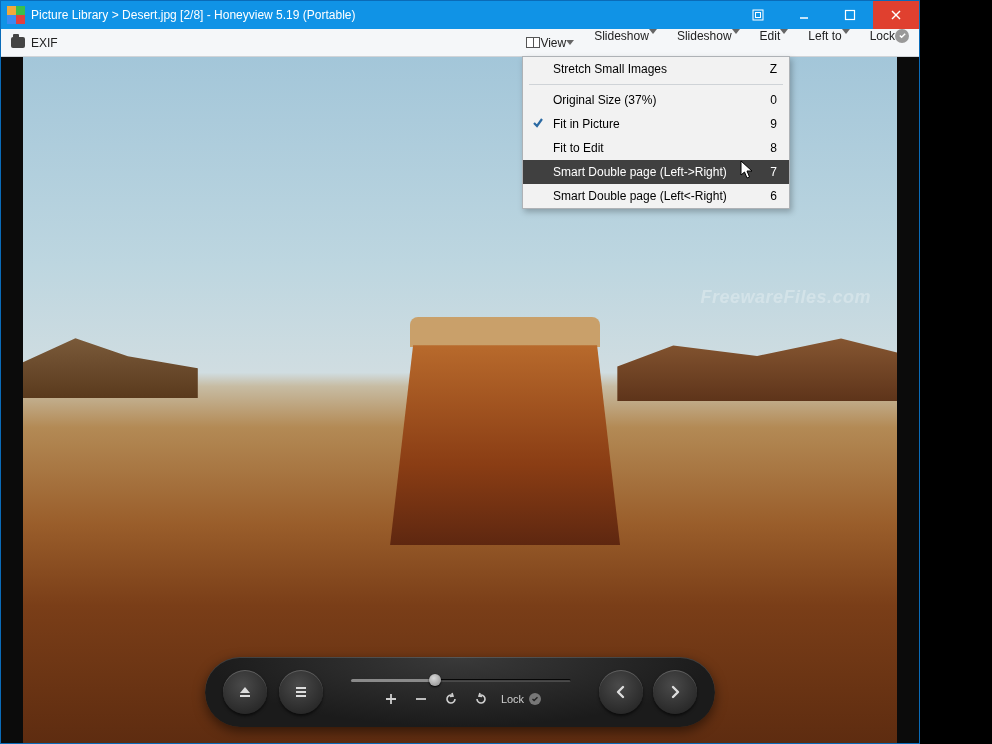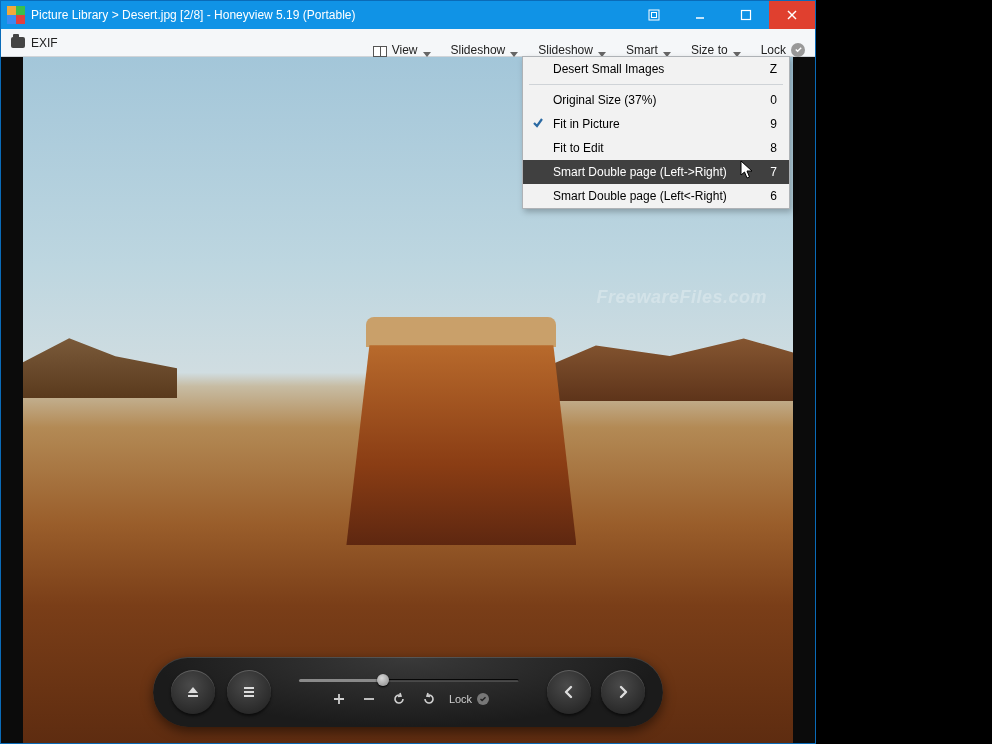--- a/index.html
+++ b/index.html
@@ -1,39 +1,39 @@
 <!DOCTYPE html>
 <html><head>
 <meta charset="utf-8">
 <style>
   * { box-sizing: border-box; margin: 0; padding: 0; font-family: "Segoe UI", Tahoma, sans-serif; }
   html, body { width: 992px; height: 744px; overflow: hidden; background: #000; }
 
-  .window { width: 816px; height: 744px; border: 1px solid #0a6bb8; display: flex; flex-direction: column; background: #fff; }
+  .window { width: 920px; height: 744px; border: 1px solid #0a6bb8; display: flex; flex-direction: column; background: #fff; }
 
   
   .titlebar { height: 28px; background: #1093e6; display: flex; align-items: center; color: #fff; font-size: 12px; }
   .app-icon { width: 18px; height: 18px; margin: 0 6px 0 6px; display: flex; flex-wrap: wrap; }
   .app-icon span { width: 9px; height: 9px; }
   .ai-a { background: #f2a93b; } .ai-b { background: #3bbf4b; } .ai-c { background: #3b8bf2; } .ai-d { background: #e04040; }
   .title-text { flex: 0 0 auto; white-space: nowrap; }
   .title-spacer { flex: 1; }
   .tb-btn { width: 46px; height: 28px; display: flex; align-items: center; justify-content: center; color: #fff; }
   .tb-btn.close { background: #e0402f; }
   .tb-btn svg { width: 12px; height: 12px; }
 
   
   .menubar { height: 28px; background: #f5f7f9; border-bottom: 1px solid #d0d4d8; display: flex; align-items: center; font-size: 12px; color: #222; }
   .exif { display: flex; align-items: center; gap: 6px; padding: 0 10px; }
   .cam-icon { width: 14px; height: 11px; background: #444; border-radius: 2px; position: relative; }
   .cam-icon:before { content: ""; position: absolute; top: -3px; left: 2px; width: 6px; height: 3px; background: #444; border-radius: 1px 1px 0 0; }
   .menu-spacer { flex: 1; }
-  .m-item { display: flex; align-items: flex-end; gap: 5px; padding: 0 10px; height: 28px; cursor: default; }
+  .m-item { display: flex; align-items: flex-start; padding: 0 10px; height: 28px; cursor: default; }
   .m-item .tri { width: 0; height: 0; border-left: 4px solid transparent; border-right: 4px solid transparent; border-top: 5px solid #666; }
-  .view-box { display: flex; }
+  .view-box { display: flex; align-items: center; }
   .vbox-icon { width: 14px; height: 11px; border: 1px solid #555; background: #fff; position: relative; }
   .vbox-icon:after { content: ""; position: absolute; top: 0; left: 6px; width: 1px; height: 100%; background: #555; }
   .lock-check { width: 14px; height: 14px; border-radius: 50%; background: #999; display: flex; align-items: center; justify-content: center; }
   .lock-check svg { width: 9px; height: 9px; }
 
   
   .canvas { flex: 1; background: #0b0b0b; display: flex; align-items: stretch; position: relative; }
   .side-bar { width: 22px; background: #0b0b0b; }
   .image-area { flex: 1; position: relative; overflow: hidden; }
   .sky { position: absolute; inset: 0; background: linear-gradient(#a3c6d9 0%, #bdd6e0 30%, #d0dde1 46%, #c7bca3 48%, #b38a55 54%, #9a5e2b 68%, #7a3e18 80%, #5e2c10 100%); }
@@ -123,25 +123,25 @@
     </div>
     <div class="m-item">
       <span>Slideshow</span>
       <span class="tri"></span>
     </div>
     <div class="m-item">
       <span>Slideshow</span>
       <span class="tri"></span>
     </div>
     <div class="m-item">
-      <span>Smart</span>
-      <span class="tri"></span>
-    </div>
-    <div class="m-item">
-      <span>Size to</span>
+      <span>Edit</span>
+      <span class="tri"></span>
+    </div>
+    <div class="m-item">
+      <span>Left to</span>
       <span class="tri"></span>
     </div>
     <div class="m-item">
       <span>Lock</span>
       <span class="lock-check">
         <svg viewBox="0 0 10 10">
             <path d="M2 5 L4 7 L8 3" stroke="#fff" stroke-width="1.6" fill="none"></path>
           </svg>
       </span>
     </div>
@@ -226,21 +226,21 @@
           <svg viewBox="0 0 16 16">
               <path d="M6 3 L11 8 L6 13" fill="none" stroke="#ddd" stroke-width="2.4" stroke-linecap="round" stroke-linejoin="round"></path>
             </svg>
         </div>
       </div>
     </div>
   </div>
 
   <div class="dropdown">
     <div class="dd-row">
-      <span>Desert Small Images</span>
+      <span>Stretch Small Images</span>
       <span class="shortcut">Z</span>
     </div>
     <div class="dd-sep"></div>
     <div class="dd-row">
       <span>Original Size (37%)</span>
       <span class="shortcut">0</span>
     </div>
     <div class="dd-row">
       <span class="dd-check"><svg viewBox="0 0 12 12">
             <path d="M2 6 L5 9 L10 2"></path>

